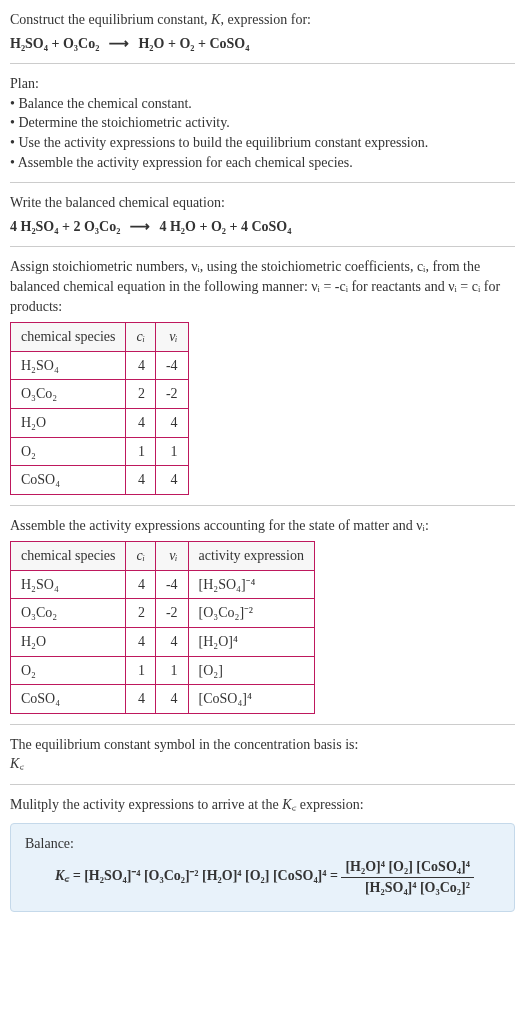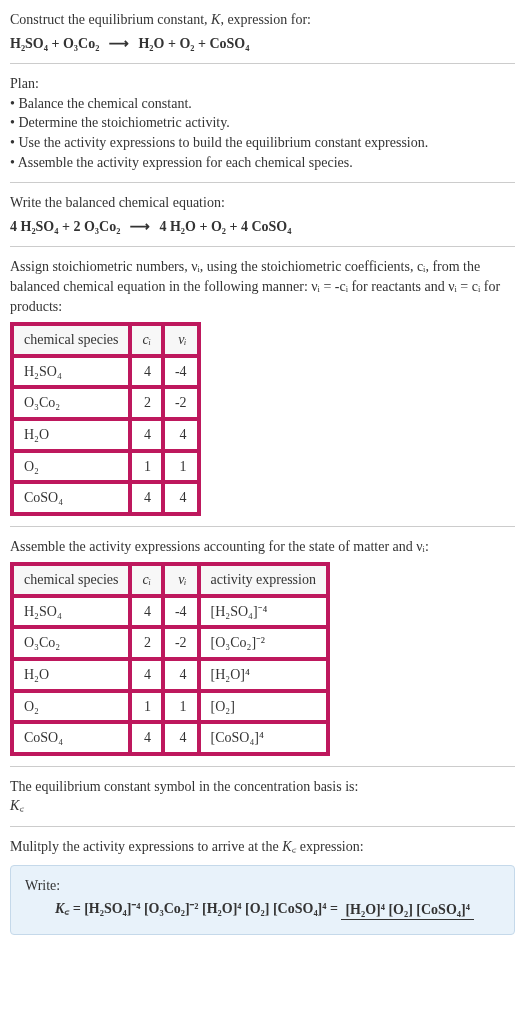--- a/index.html
+++ b/index.html
@@ -20,21 +20,21 @@
       border-top: 1px solid #ccc;
       margin: 10px 0;
     }
     .italic { font-style: italic; }
     .arrow { padding: 0 6px; }
     table {
       border-collapse: collapse;
       margin: 6px 0;
     }
     td, th {
-      border: 4px solid #be185d;
+      border: 1px solid #be185d;
       padding: 4px 10px;
       text-align: left;
       font-weight: normal;
     }
     th { background: #f7f7f7; }
     .center { text-align: right; }
     .answer-box {
       background: #e8f2fa;
       border: 1px solid #c5d9ea;
       border-radius: 4px;
@@ -184,21 +184,22 @@
 
 <hr>
 
 <div class="section">
   <div>
     Mulitply the activity expressions to arrive at the <span class="italic">K꜀</span> expression:
   </div>
 </div>
 
 <div class="answer-box">
-  <div>Write:</div>
+  <div>Balance:</div>
   <div class="eq-line" style="padding-left:30px;">
     <span class="italic">K꜀ = </span>
     <span>[H₂SO₄]⁻⁴ [O₃Co₂]⁻² [H₂O]⁴ [O₂] [CoSO₄]⁴ = </span>
     <span class="frac">
       <span class="num">[H₂O]⁴ [O₂] [CoSO₄]⁴</span>
+      <span class="den">[H₂SO₄]⁴ [O₃Co₂]²</span>
     </span>
   </div>
 </div>
 
 </body></html>

